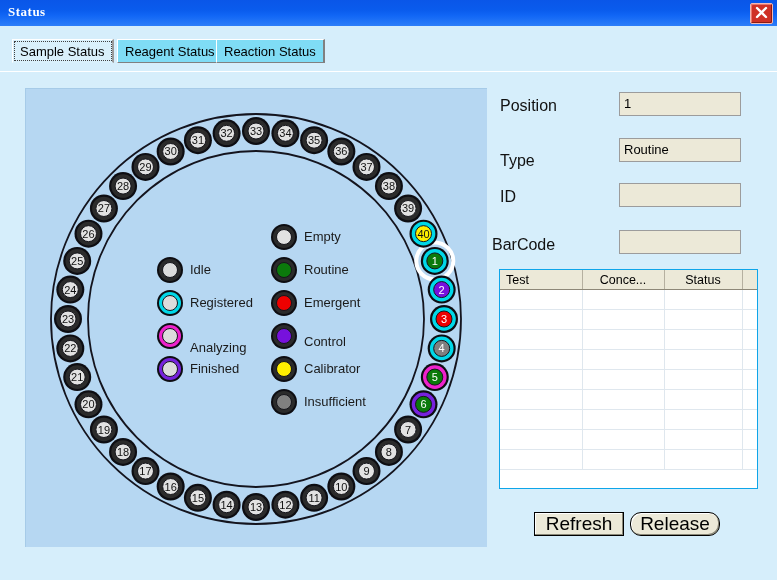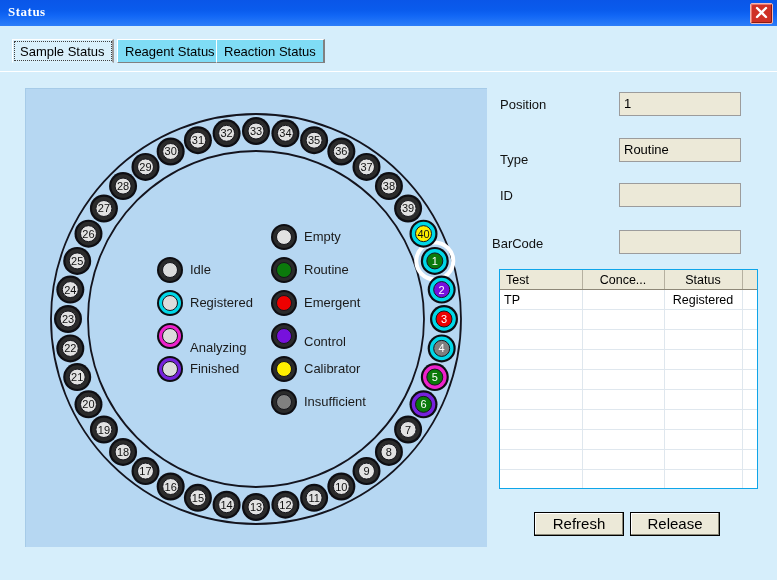--- a/index.html
+++ b/index.html
@@ -74,21 +74,21 @@
   .carousel-svg{position:absolute;left:0;top:0;}
 
   
   .legend{position:absolute;left:0;top:0;}
   .legend-label{
     position:absolute;font-size:13px;color:#1a1a1a;white-space:nowrap;
   }
 
   
   .field-label{
-    position:absolute;font-size:13px;color:#111;
+    position:absolute;font-size:16px;color:#111;
   }
   .field-box{
     position:absolute;height:24px;
     background:#ece9d8;
     border:1px solid #9c9c9c;
     box-sizing:border-box;
     font-size:13px;color:#000;
     padding:3px 0 0 4px;
     cursor:text;
   }
@@ -120,21 +120,21 @@
   .grid td.c1{text-align:center;}
   .grid td.c2{text-align:center;}
 
   
   .btn{
     position:absolute;height:24px;
     background:#ece9d8;
     border:1px solid #000000;
     box-shadow:inset -1px -1px 0 #8a8878, inset 1px 1px 0 #ffffff;
     box-sizing:border-box;
-    font-size:15px;color:#000;
+    font-size:19px;color:#000;
     text-align:center;line-height:22px;
     cursor:pointer;
   }
 </style>
 </head>
 <body>
 
 <div id="root">
 
   <div class="titlebar">
@@ -487,26 +487,20 @@
       <thead>
           <tr id="grid-head">
             <th class="c0">Test</th>
             <th class="c1">Conce...</th>
             <th class="c2">Status</th>
             <th class="c3"></th>
           </tr>
         </thead>
       <tbody id="grid-body">
           <tr>
-            <td class="c0">TP</td>
-            <td class="c1"></td>
-            <td class="c2">Registered</td>
-            <td class="c3"></td>
-          </tr>
-          <tr>
             <td class="c0">&nbsp;</td>
             <td class="c1">&nbsp;</td>
             <td class="c2">&nbsp;</td>
             <td class="c3">&nbsp;</td>
           </tr>
           <tr>
             <td class="c0">&nbsp;</td>
             <td class="c1">&nbsp;</td>
             <td class="c2">&nbsp;</td>
             <td class="c3">&nbsp;</td>
@@ -551,15 +545,15 @@
             <td class="c0">&nbsp;</td>
             <td class="c1">&nbsp;</td>
             <td class="c2">&nbsp;</td>
             <td class="c3">&nbsp;</td>
           </tr>
         </tbody>
     </table>
   </div>
 
   <div class="btn" style="left:534px;top:512px;width:90px;">Refresh</div>
-  <div class="btn" style="left:630px;top:512px;width:90px;">Release</div>
+  <div class="btn" style="left:630px;top:512px;width:90px;border-radius:11px;">Release</div>
 
 </div>
 
 </body></html>

